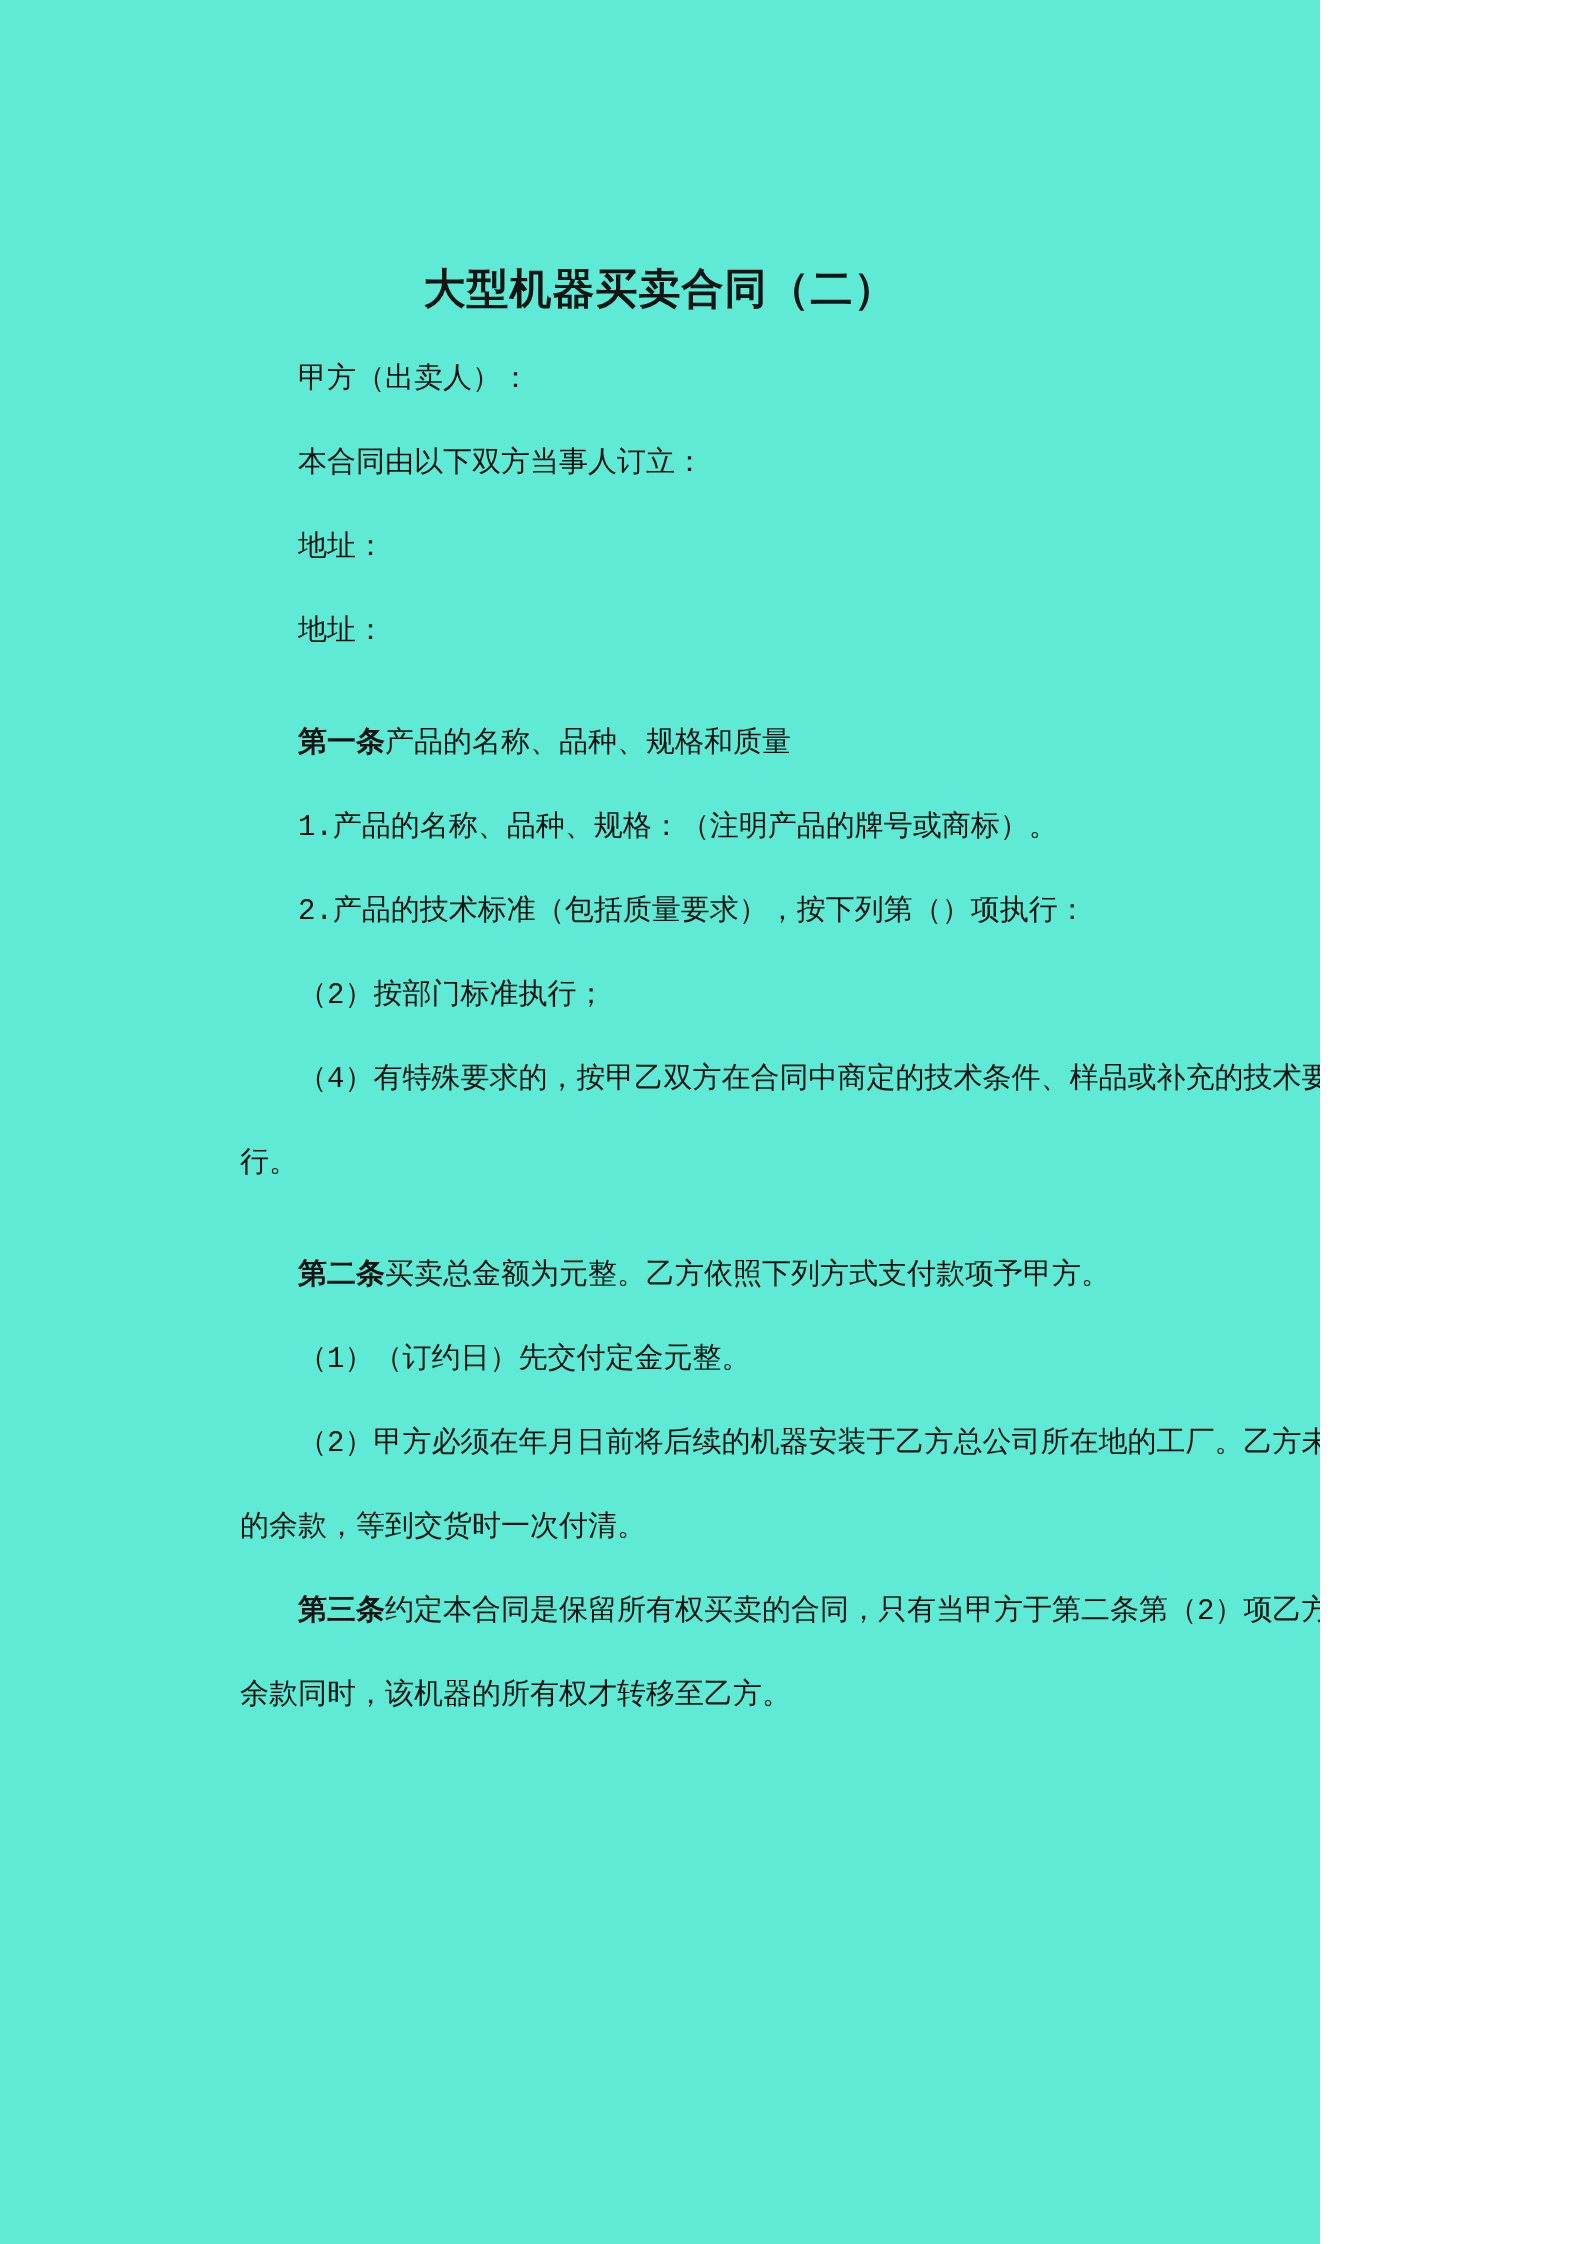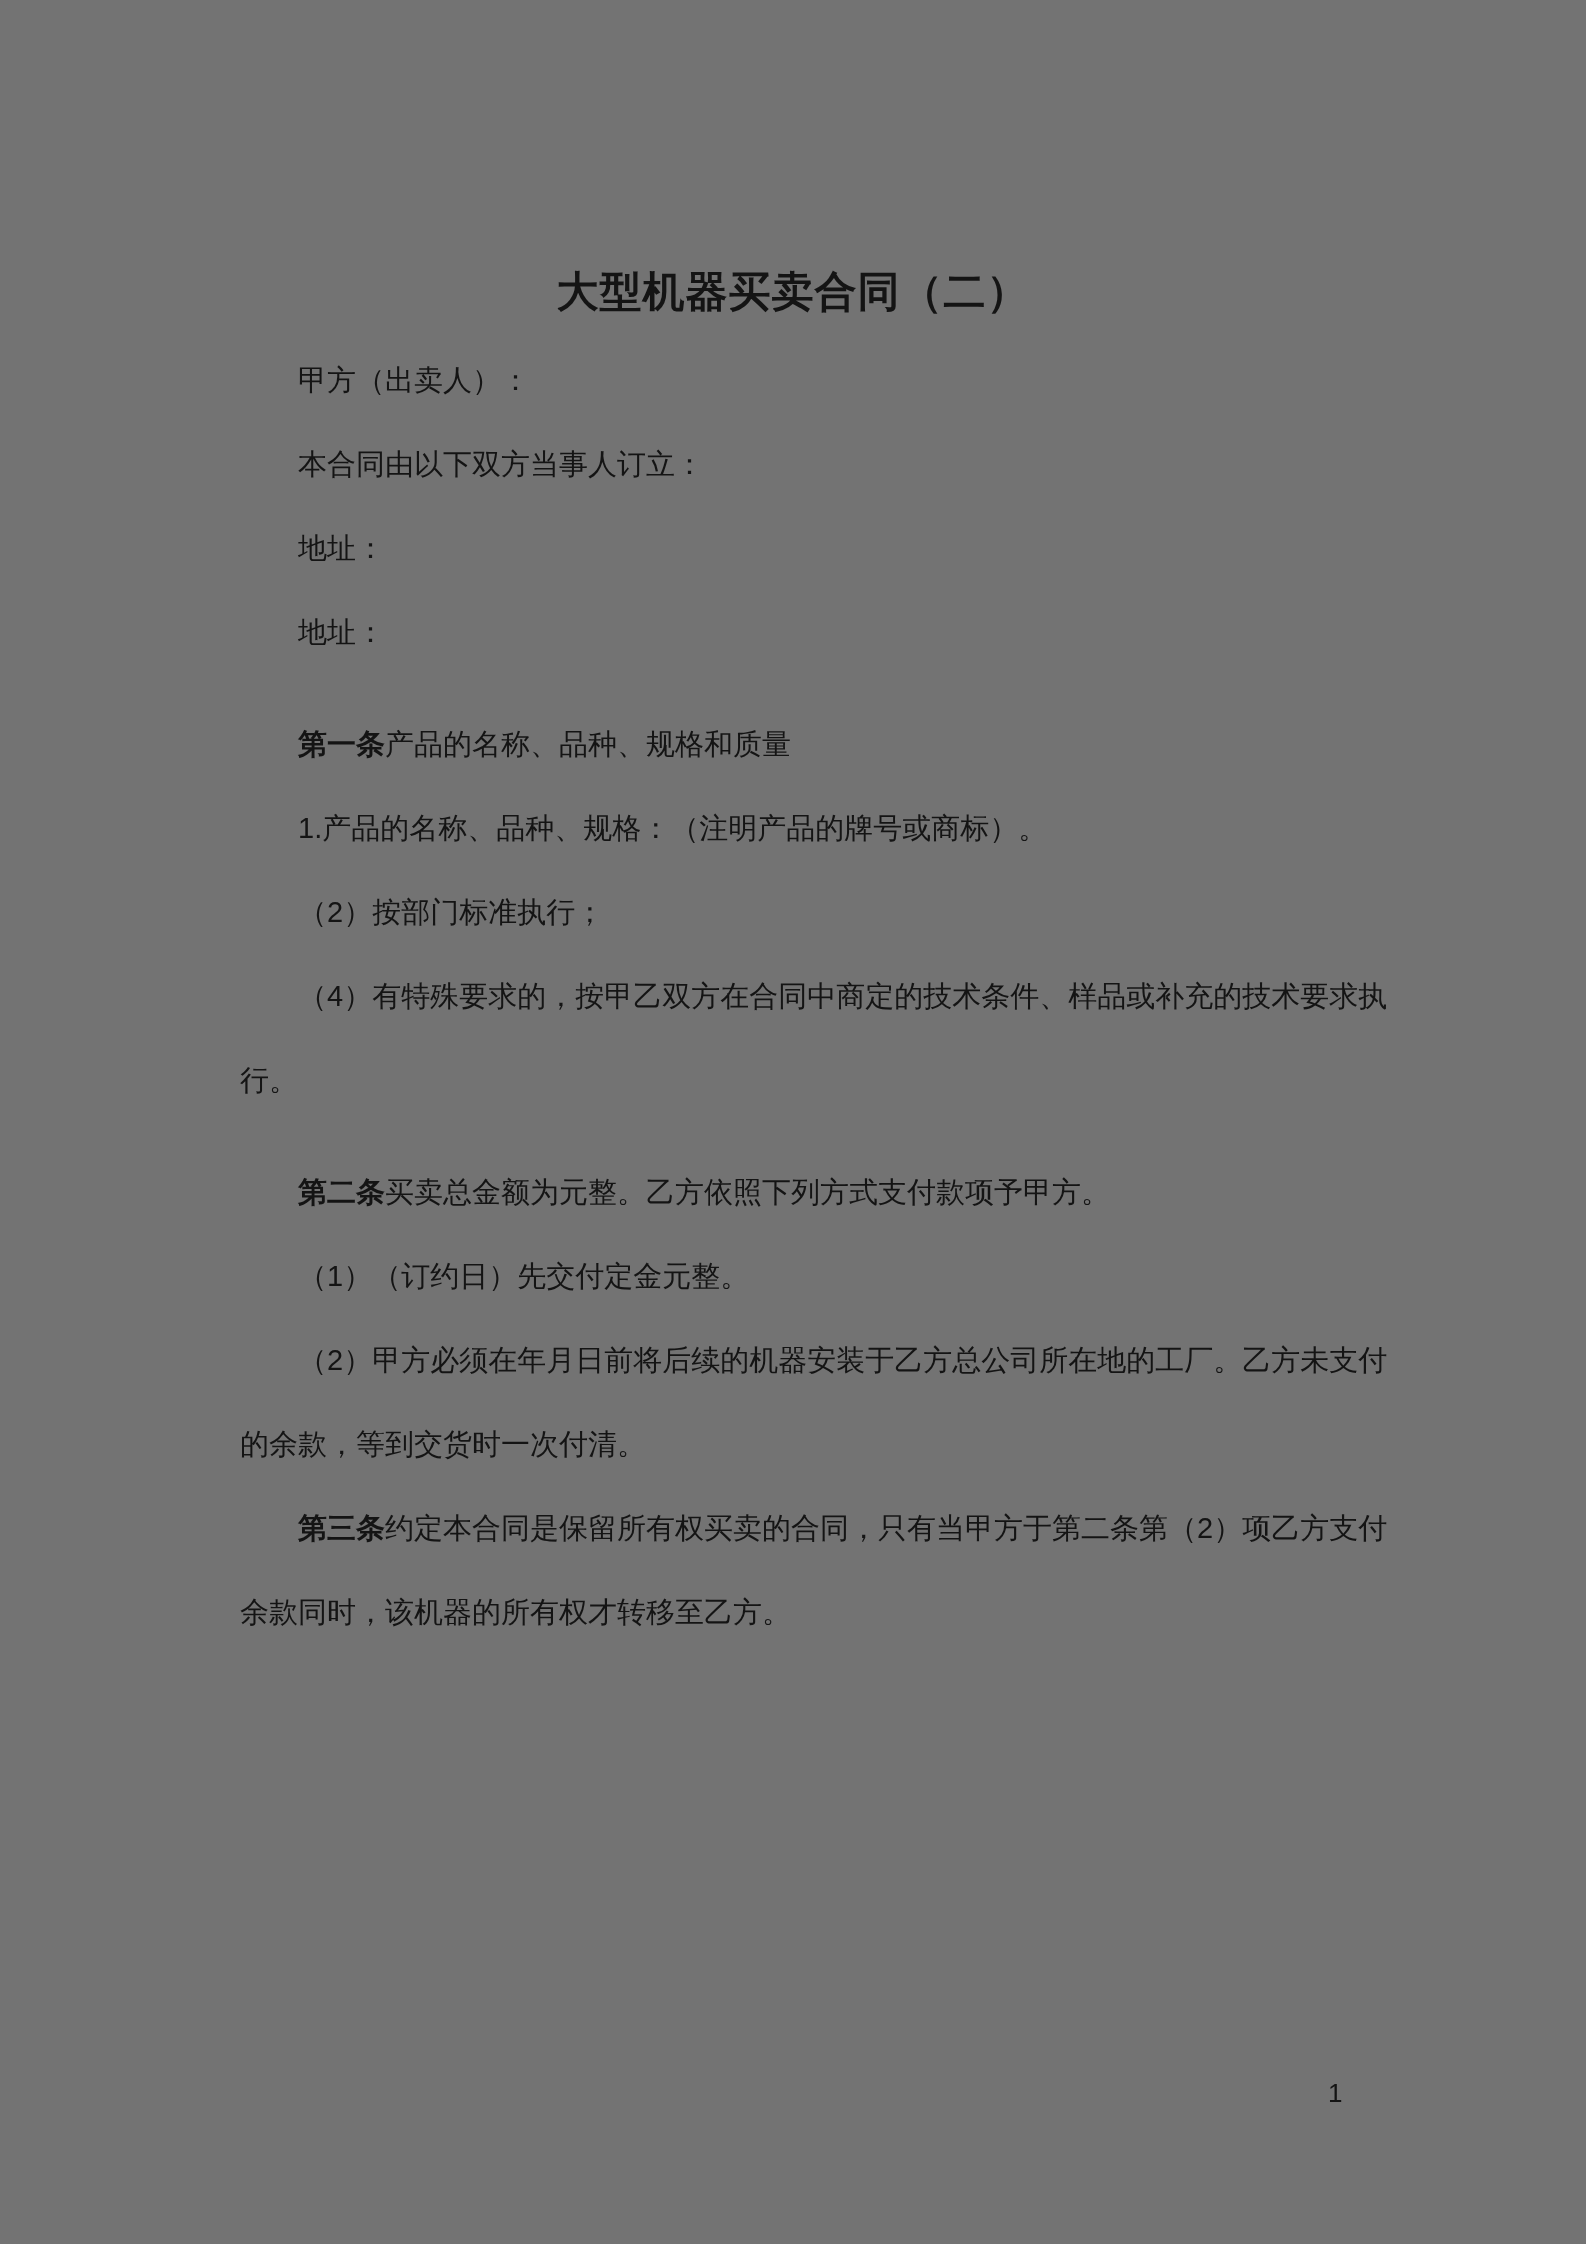--- a/index.html
+++ b/index.html
@@ -2,25 +2,25 @@
 <html><head>
 <meta charset="utf-8">
 <style>
   html, body {
     margin: 0;
     padding: 0;
     background: #ffffff;
   }
   .page {
     position: relative;
-    width: 1586px;
+    width: 1320px;
     height: 2244px;
-    background: #737373;
+    background: #5eead4;
     color: #141414;
-    font-family: Liberation Sans, sans-serif;
+    font-family: Liberation Mono, monospace;
     overflow: hidden;
   }
   .doc-title {
     position: absolute;
     top: 238px;
     left: 0;
     width: 100%;
     text-align: center;
     font-size: 42px;
     font-weight: bold;
@@ -63,20 +63,21 @@
 
   <h1 class="doc-title">大型机器买卖合同（二）</h1>
 
   <div class="content">
     <p class="para"><span>甲方（出卖人）：</span></p>
     <p class="para"><span>本合同由以下双方当事人订立：</span></p>
     <p class="para"><span>地址：</span></p>
     <p class="para"><span>地址：</span></p>
     <p class="para sp"><b class="prefix">第一条</b><span>产品的名称、品种、规格和质量</span></p>
     <p class="para"><span>1.产品的名称、品种、规格：（注明产品的牌号或商标）。</span></p>
+    <p class="para"><span>2.产品的技术标准（包括质量要求），按下列第（）项执行：</span></p>
     <p class="para"><span>（2）按部门标准执行；</span></p>
     <p class="para"><span>（4）有特殊要求的，按甲乙双方在合同中商定的技术条件、样品或补充的技术要求执行。</span></p>
     <p class="para sp"><b class="prefix">第二条</b><span>买卖总金额为元整。乙方依照下列方式支付款项予甲方。</span></p>
     <p class="para"><span>（1）（订约日）先交付定金元整。</span></p>
     <p class="para"><span>（2）甲方必须在年月日前将后续的机器安装于乙方总公司所在地的工厂。乙方未支付的余款，等到交货时一次付清。</span></p>
     <p class="para"><b class="prefix">第三条</b><span>约定本合同是保留所有权买卖的合同，只有当甲方于第二条第（2）项乙方支付余款同时，该机器的所有权才转移至乙方。</span></p>
   </div>
 
   <div class="page-number">1</div>
 

